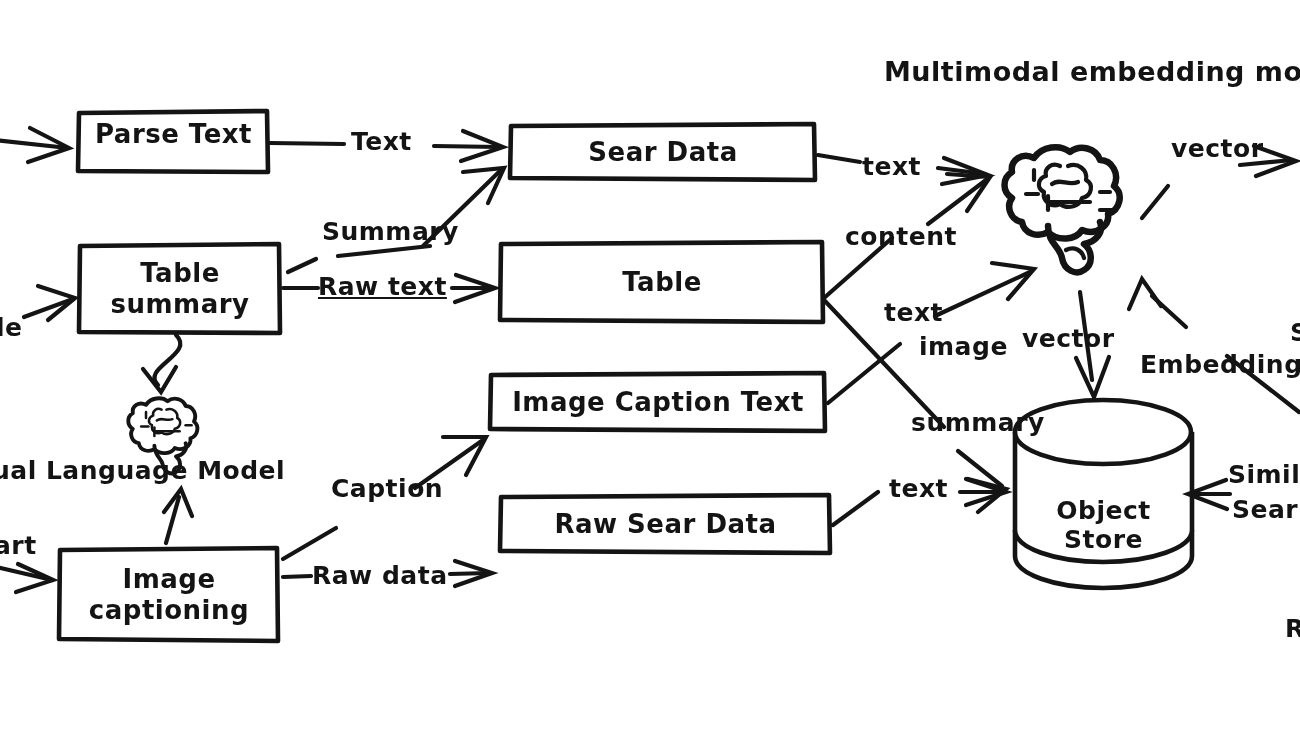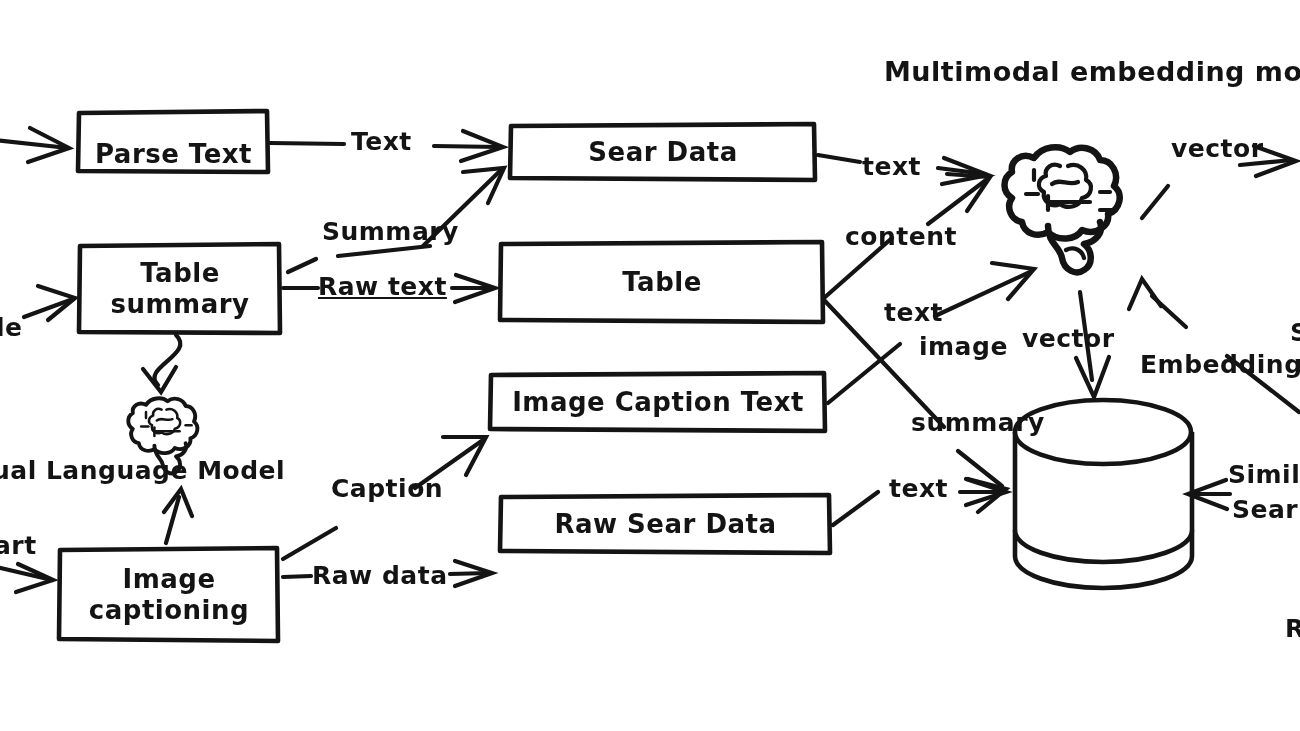--- a/index.html
+++ b/index.html
@@ -206,21 +206,21 @@
       <path class="bx" d="M1192,432 L1192,556" fill="none"></path>
       <ellipse class="bx" cx="1103" cy="432" rx="88" ry="32"></ellipse>
       <path class="bx" fill="none" d="M1015,556 C1015,574 1055,588 1103,588 C1151,588 1192,574 1192,556"></path>
       <path class="bx" fill="none" d="M1015,530 C1015,548 1055,562 1103,562 C1151,562 1192,548 1192,530"></path>
     </g>
 
   </svg>
 
   <div class="lbl title" style="left:884px;top:56px;">Multimodal embedding model</div>
 
-  <div class="boxlbl boxtext" style="left:79px;top:124px;width:189px;height:60px;">Parse Text</div>
+  <div class="boxlbl boxtext" style="left:79px;top:104px;width:189px;height:60px;">Parse Text</div>
 
   <div class="boxlbl boxtext" style="left:80px;top:245px;width:200px;height:88px;">
     <span>Table</span>
     <span>summary</span>
   </div>
 
   <div class="boxlbl boxtext" style="left:60px;top:549px;width:218px;height:92px;">
     <span>Image</span>
     <span>captioning</span>
   </div>
@@ -228,20 +228,24 @@
   <div class="boxlbl boxtext" style="left:511px;top:125px;width:304px;height:55px;">Sear Data</div>
 
   <div class="boxlbl boxtext" style="left:501px;top:243px;width:322px;height:79px;">
     <span>Table</span>
   </div>
 
   <div class="boxlbl boxtext" style="left:491px;top:374px;width:334px;height:57px;">Image Caption Text</div>
 
   <div class="boxlbl boxtext" style="left:501px;top:496px;width:329px;height:57px;">Raw Sear Data</div>
 
+  <div class="boxlbl storelbl" style="left:1041px;top:487px;width:125px;height:76px;">
+    <span>Object</span>
+    <span>Store</span>
+  </div>
 
   <div class="lbl edgelbl" style="left:351px;top:127px;">Text</div>
 
   <div class="lbl edgelbl" style="left:322px;top:217px;">Summary</div>
 
   <div class="lbl edgelbl" style="left:318px;top:272px;text-decoration:underline;">Raw text</div>
 
   <div class="lbl edgelbl" style="left:331px;top:474px;">Caption</div>
 
   <div class="lbl edgelbl" style="left:312px;top:561px;">Raw data</div>

